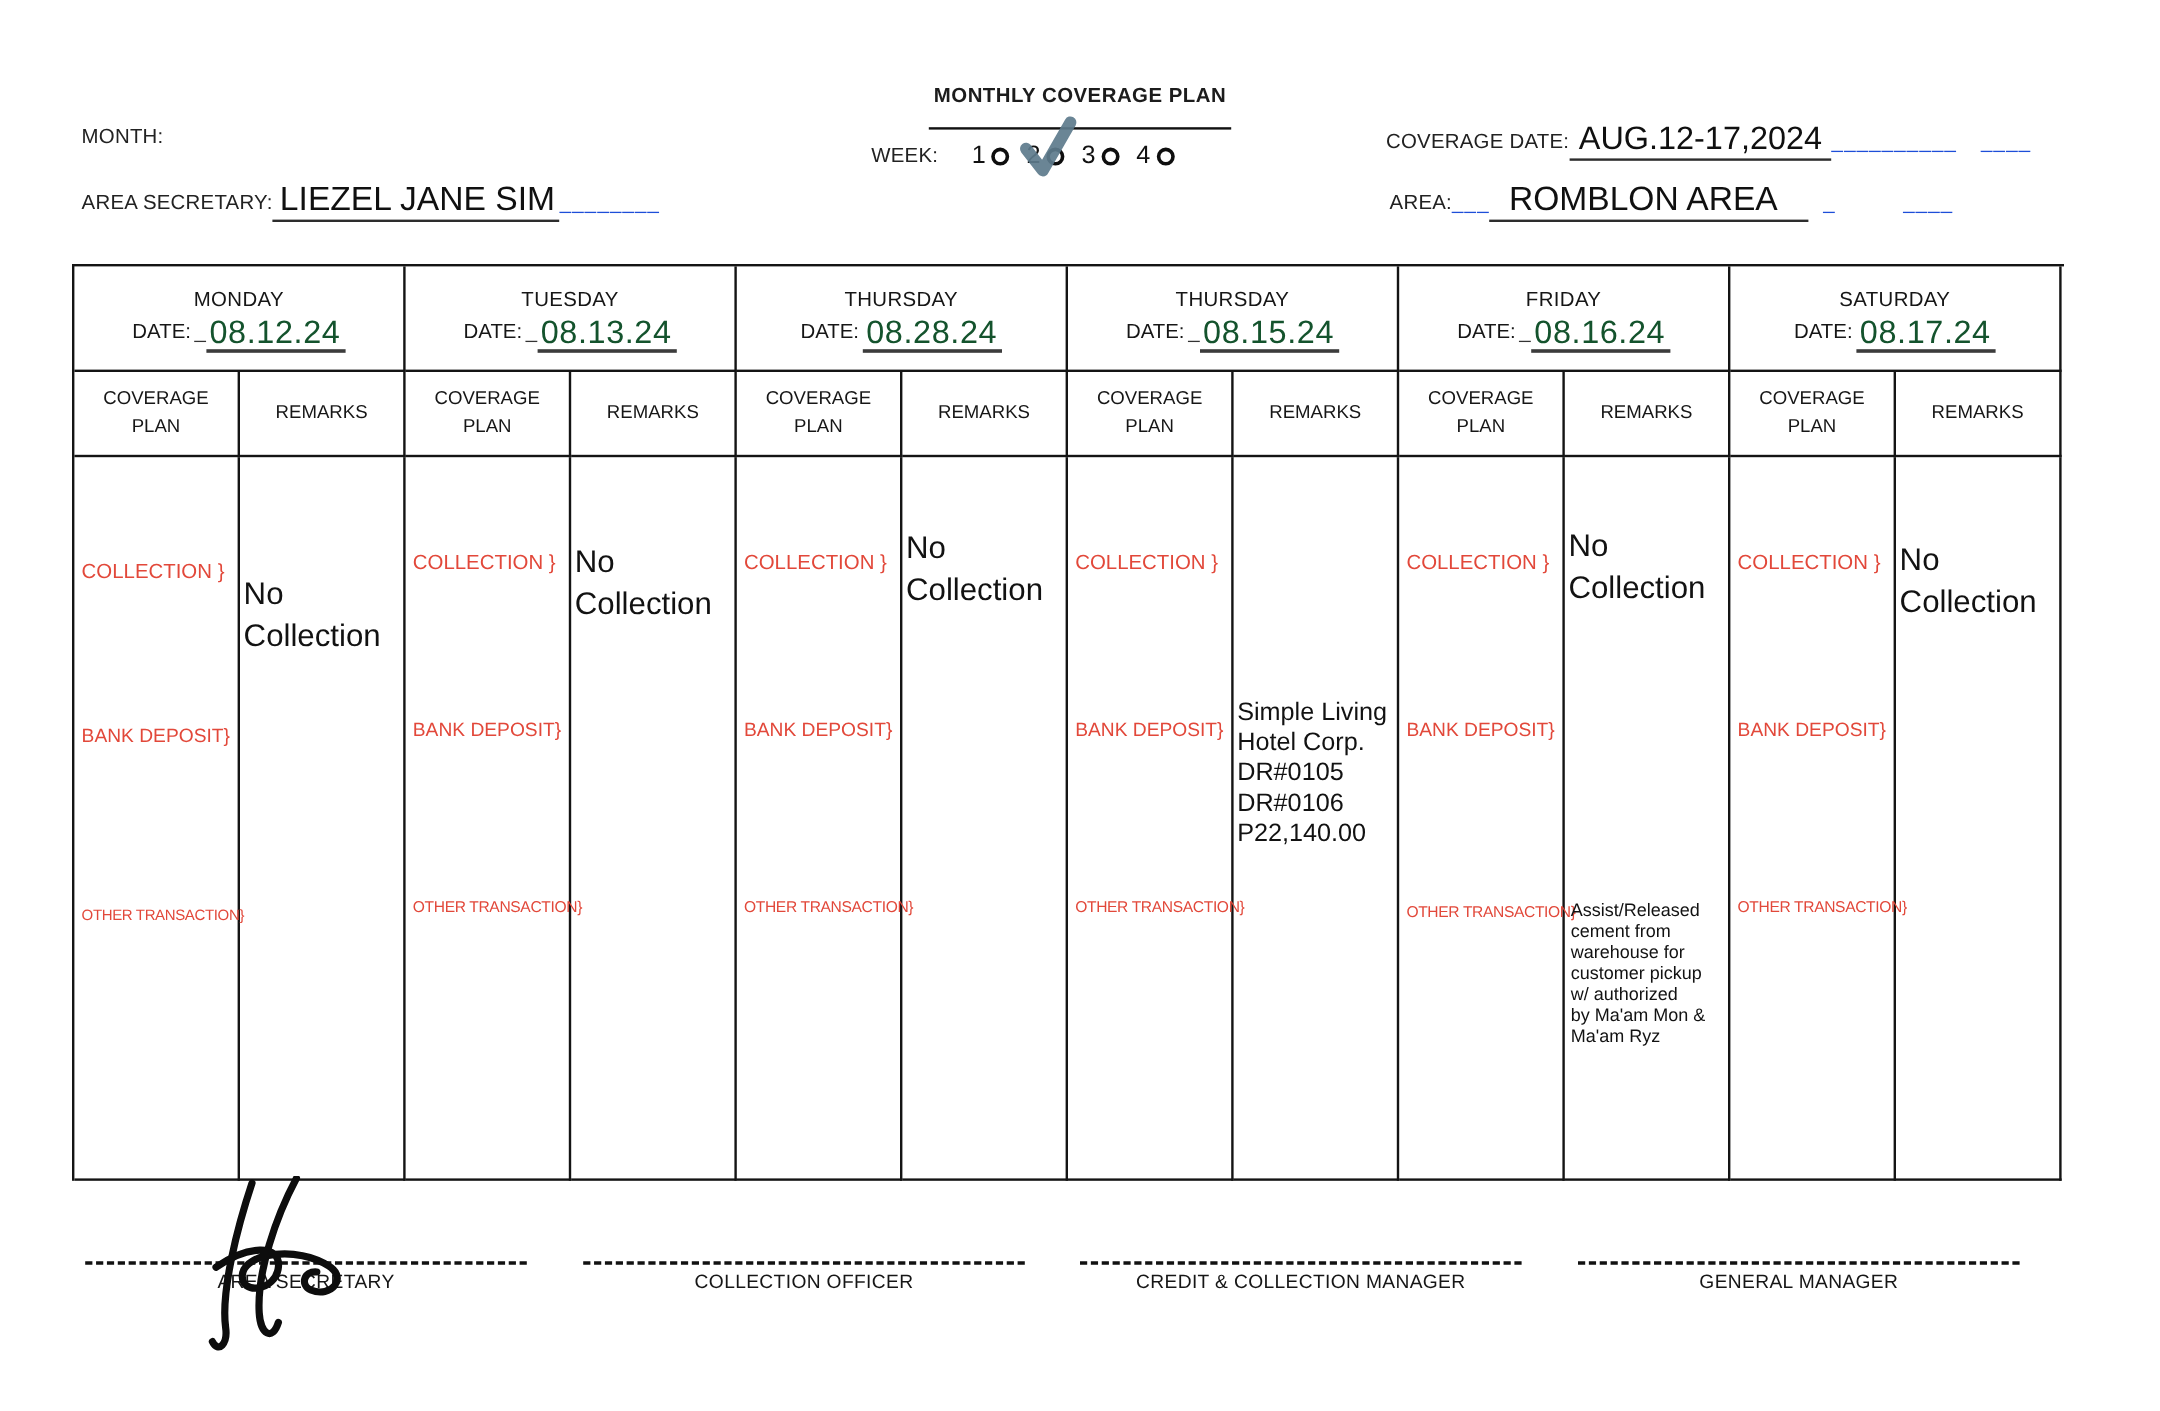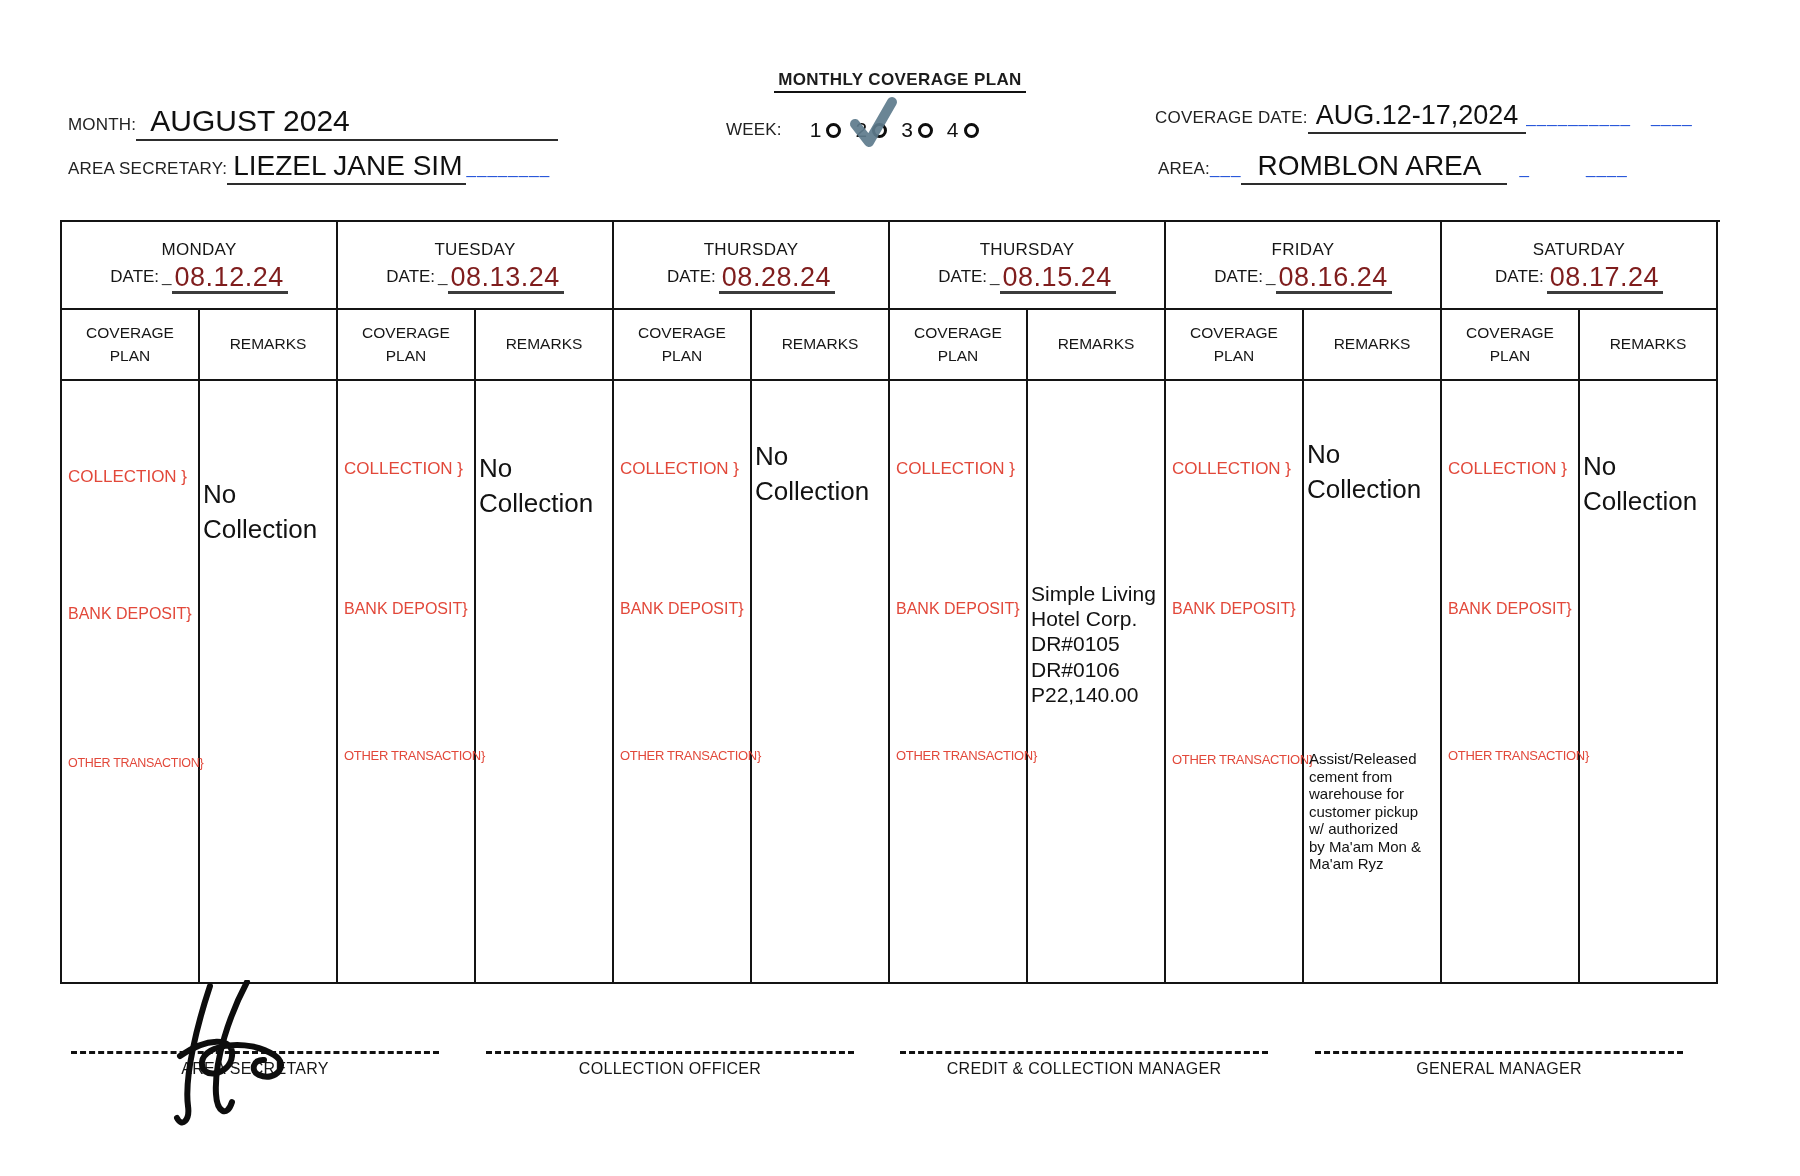--- a/index.html
+++ b/index.html
@@ -3,21 +3,21 @@
 <meta charset="utf-8">
 <style>
   * { margin:0; padding:0; box-sizing:border-box; }
   html,body { background:#ffffff; }
   body { font-family:"Liberation Sans", sans-serif; color:#1c1c1c; }
   .page { position:relative; width:1800px; height:1176px; background:#ffffff; overflow:hidden; }
 
   
   .title-wrap { position:absolute; top:70px; left:0; width:100%; text-align:center; }
   .title { display:inline-block; font-size:17px; font-weight:600; letter-spacing:.4px;
-           border-bottom:2px solid #111; padding:0 4px 1px 4px; }
+           border-bottom:2px solid #111; padding:0 4px 16px 4px; }
 
   .form-row { position:absolute; display:flex; align-items:flex-end; white-space:nowrap; }
   .form-label { font-size:17px; color:#222; padding-bottom:6px; letter-spacing:.2px; }
   .fill-line { border-bottom:2px solid #2d2d2d; font-size:30px; color:#101010; padding:0 8px 1px 14px; }
   .trail { font-size:17px; color:#1d4ed8; padding-bottom:6px; letter-spacing:1px; }
 
   .row-month { top:104px; left:68px; }
   .row-month .fill-line { width:422px; }
 
   .row-secretary { top:150px; left:68px; }
@@ -42,21 +42,21 @@
                display:grid; grid-template-columns:repeat(12,138px);
                grid-template-rows:88px 71px 603px;
                border-top:2px solid #141414; border-left:2px solid #141414; }
   .cell { border-right:2px solid #141414; border-bottom:2px solid #141414; position:relative; }
   .day-cell { grid-column:span 2; display:flex; flex-direction:column;
               align-items:center; justify-content:center; padding-top:4px; }
   .day-name { font-size:17px; letter-spacing:.3px; color:#161616; }
   .date-line { display:flex; align-items:center; margin-top:3px; }
   .date-label { font-size:17px; color:#161616; padding-bottom:4px; }
   .date-pre { font-size:17px; color:#333; padding-bottom:4px; margin-left:3px; }
-  .date-value { font-size:27px; color:#7f1d1d; border-bottom:3px solid #3c3c3c;
+  .date-value { font-size:27px; color:#14532d; border-bottom:3px solid #3c3c3c;
                 padding:0 4px 0 3px; letter-spacing:.5px; line-height:1.05; }
   .subhead { display:flex; align-items:center; justify-content:center; text-align:center;
              font-size:15.5px; color:#161616; }
   .subhead span { display:inline-block; max-width:94px; line-height:1.45; }
 
   .lbl { position:absolute; left:6px; color:#e2483a; white-space:nowrap; }
   .lbl-collection { top:78px; font-size:17px; }
   .lbl-bank { top:219px; font-size:16px; }
   .lbl-other { top:367px; font-size:13px; letter-spacing:-.3px; }
   .d0 .lbl-collection { top:86px; }
@@ -87,21 +87,20 @@
 <body>
 
 <div class="page">
 
   <div class="title-wrap">
     <span class="title">MONTHLY COVERAGE PLAN</span>
   </div>
 
   <div class="form-row row-month">
     <span class="form-label">MONTH:</span>
-    <span class="fill-line">AUGUST 2024</span>
   </div>
 
   <div class="form-row row-secretary">
     <span class="form-label">AREA SECRETARY:</span>
     <span class="fill-line">LIEZEL JANE SIM</span>
     <span class="trail">________</span>
   </div>
 
   <div class="week-row">
     <span class="form-label">WEEK:</span>

